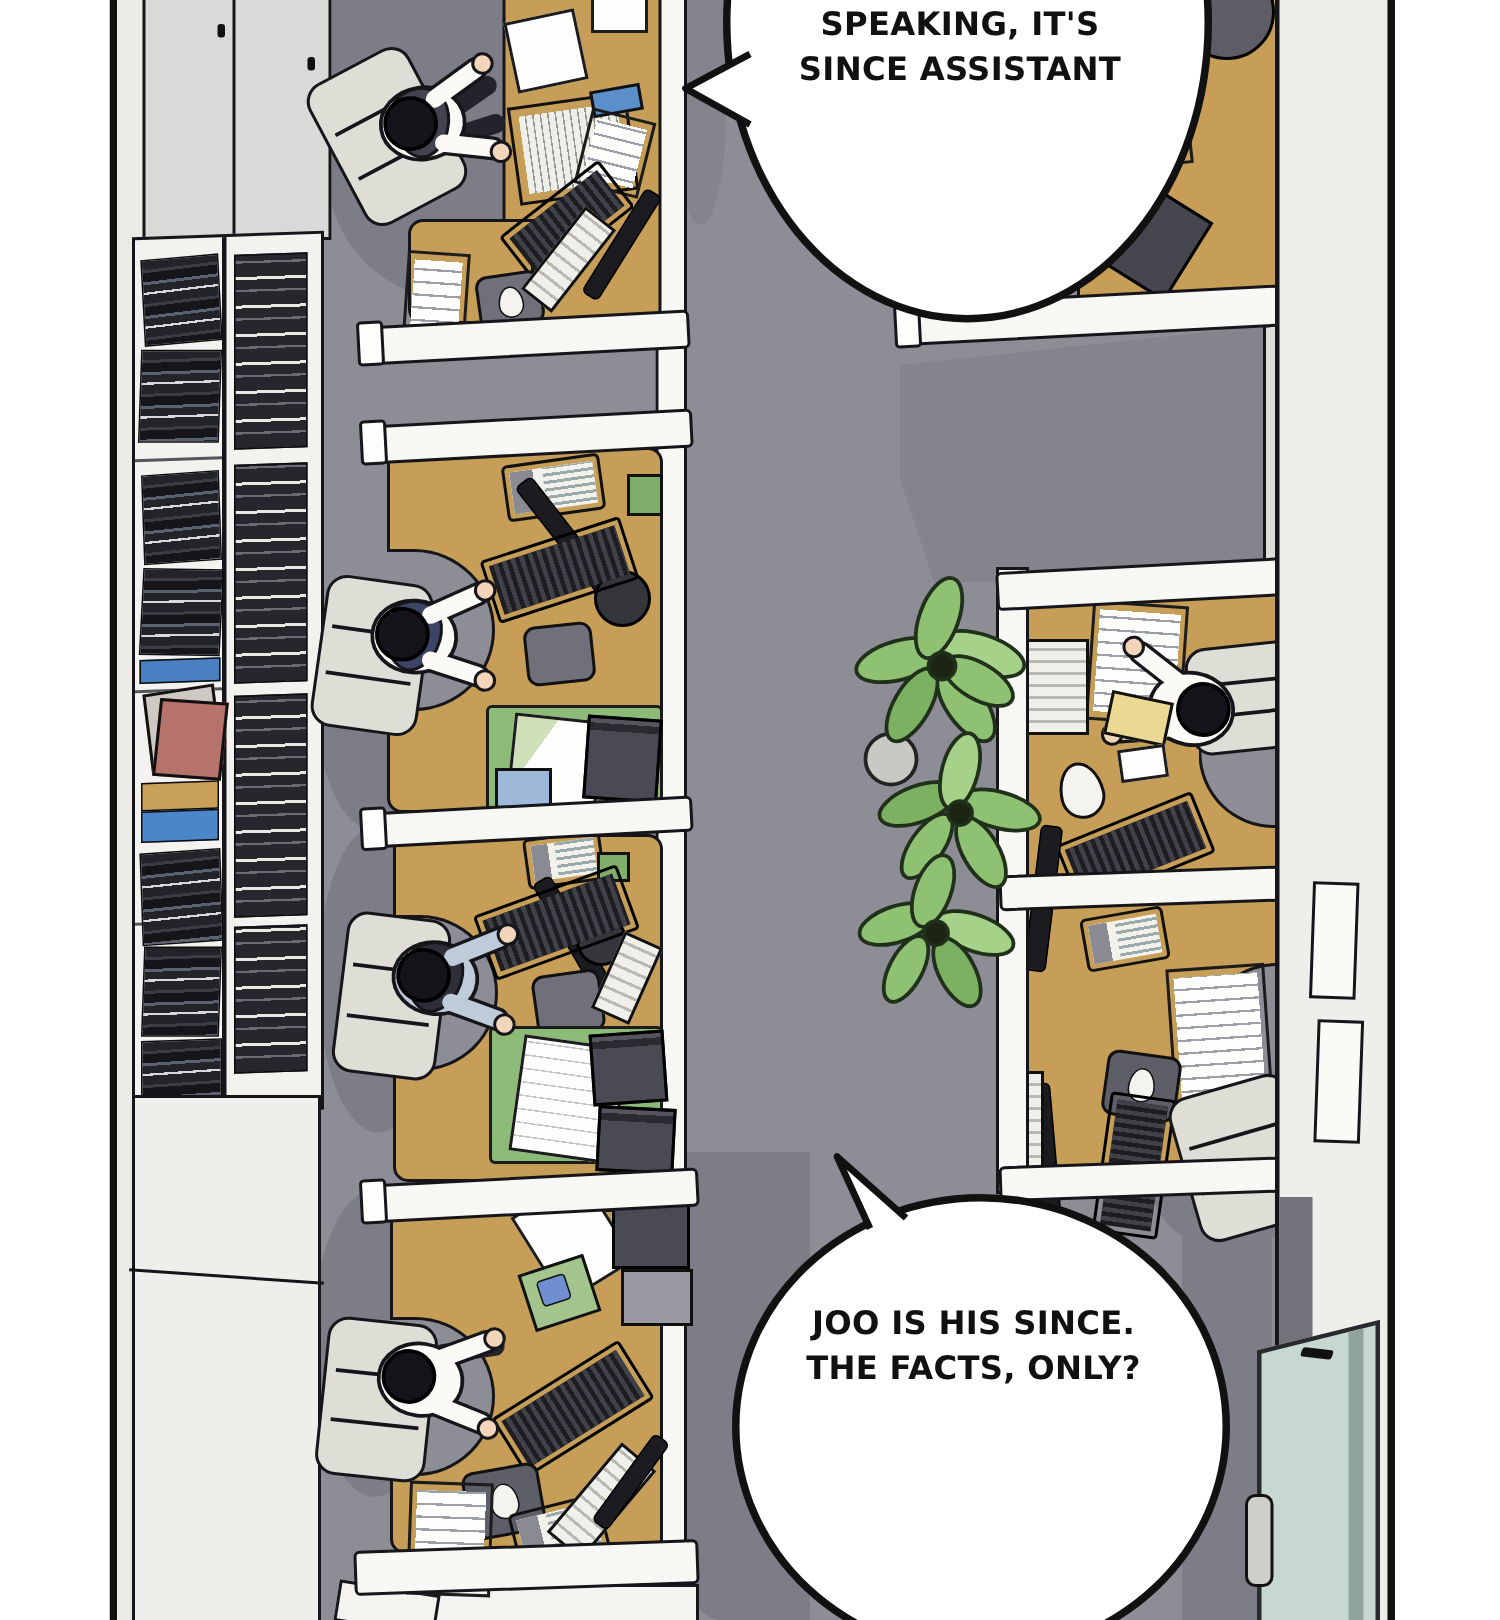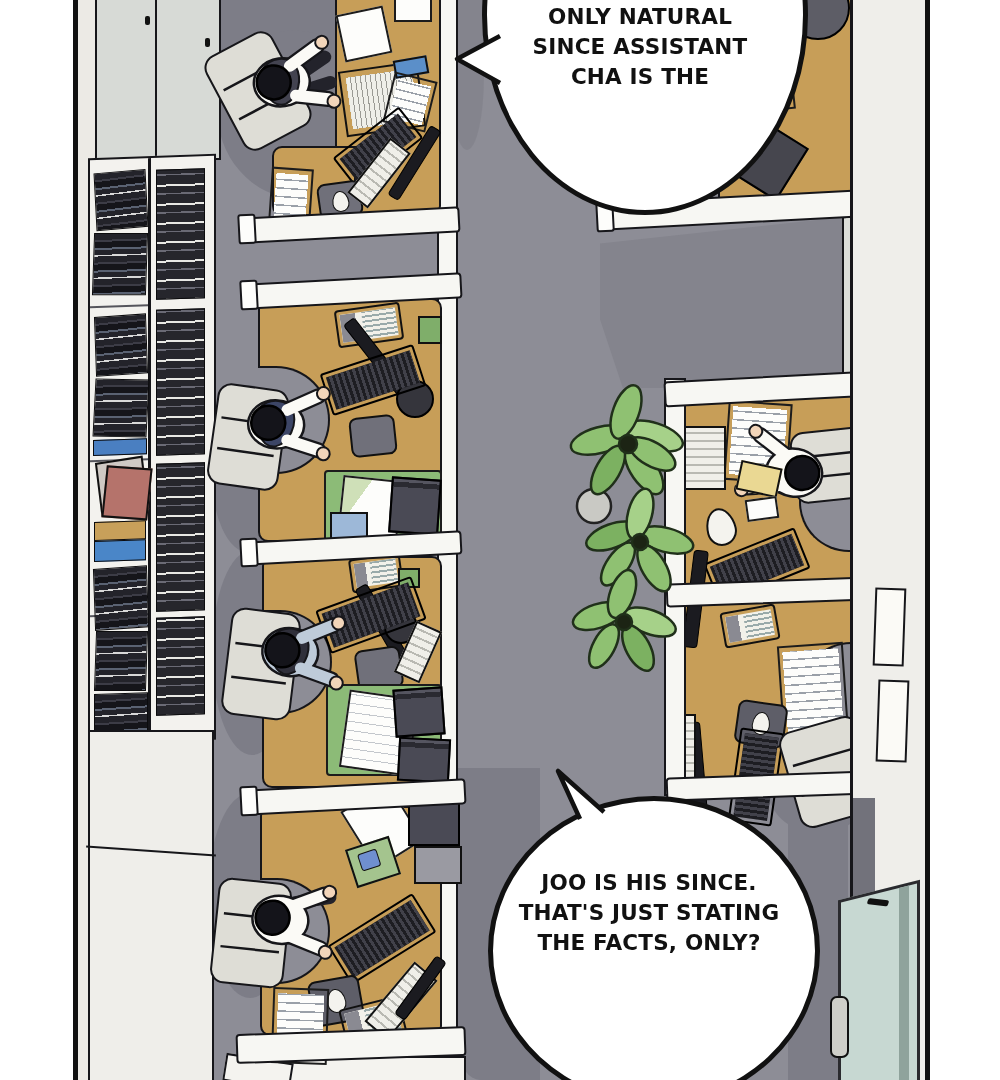--- a/index.html
+++ b/index.html
@@ -348,29 +348,27 @@
     <div class="abs" style="left:752px;top:996px;width:15px;height:58px;background:#cfcfc9;border:2.5px solid #111;border-radius:7px;z-index:9;"></div>
   </div>
 
   <div class="edge" style="left:73px;"></div>
   <div class="edge" style="left:925px;"></div>
   <div class="abs" style="left:0;top:0;width:73px;height:1080px;background:#fff;z-index:9;"></div>
   <div class="abs" style="left:930px;top:0;width:70px;height:1080px;background:#fff;z-index:9;"></div>
 
   <div class="bubble" style="left:482px;top:-185px;width:316px;height:390px;"></div>
   <div class="btext" style="left:486px;top:2px;width:308px;">
-    <div>ONLY NATURAL</div>
+    <div>SPEAKING, IT'S</div>
     <div>SINCE ASSISTANT</div>
-    <div>CHA IS THE</div>
   </div>
 
   <div class="bubble" style="left:488px;top:796px;width:322px;height:300px;"></div>
   <div class="btext" style="left:494px;top:868px;width:310px;">
     <div>JOO IS HIS SINCE.</div>
-    <div>THAT'S JUST STATING</div>
     <div>THE FACTS, ONLY?</div>
   </div>
 
   <svg class="tailsvg" style="left:0;width:1000px;" viewBox="0 0 1000 1080">
     <path d="M500,36 L457,59 L500,83" fill="#fff" stroke="#111" stroke-width="4.5" stroke-linejoin="round"></path>
     <path d="M604,812 L558,771 L580,819" fill="#fff" stroke="#111" stroke-width="4.5" stroke-linejoin="round"></path>
   </svg>
 
 </div>
 

